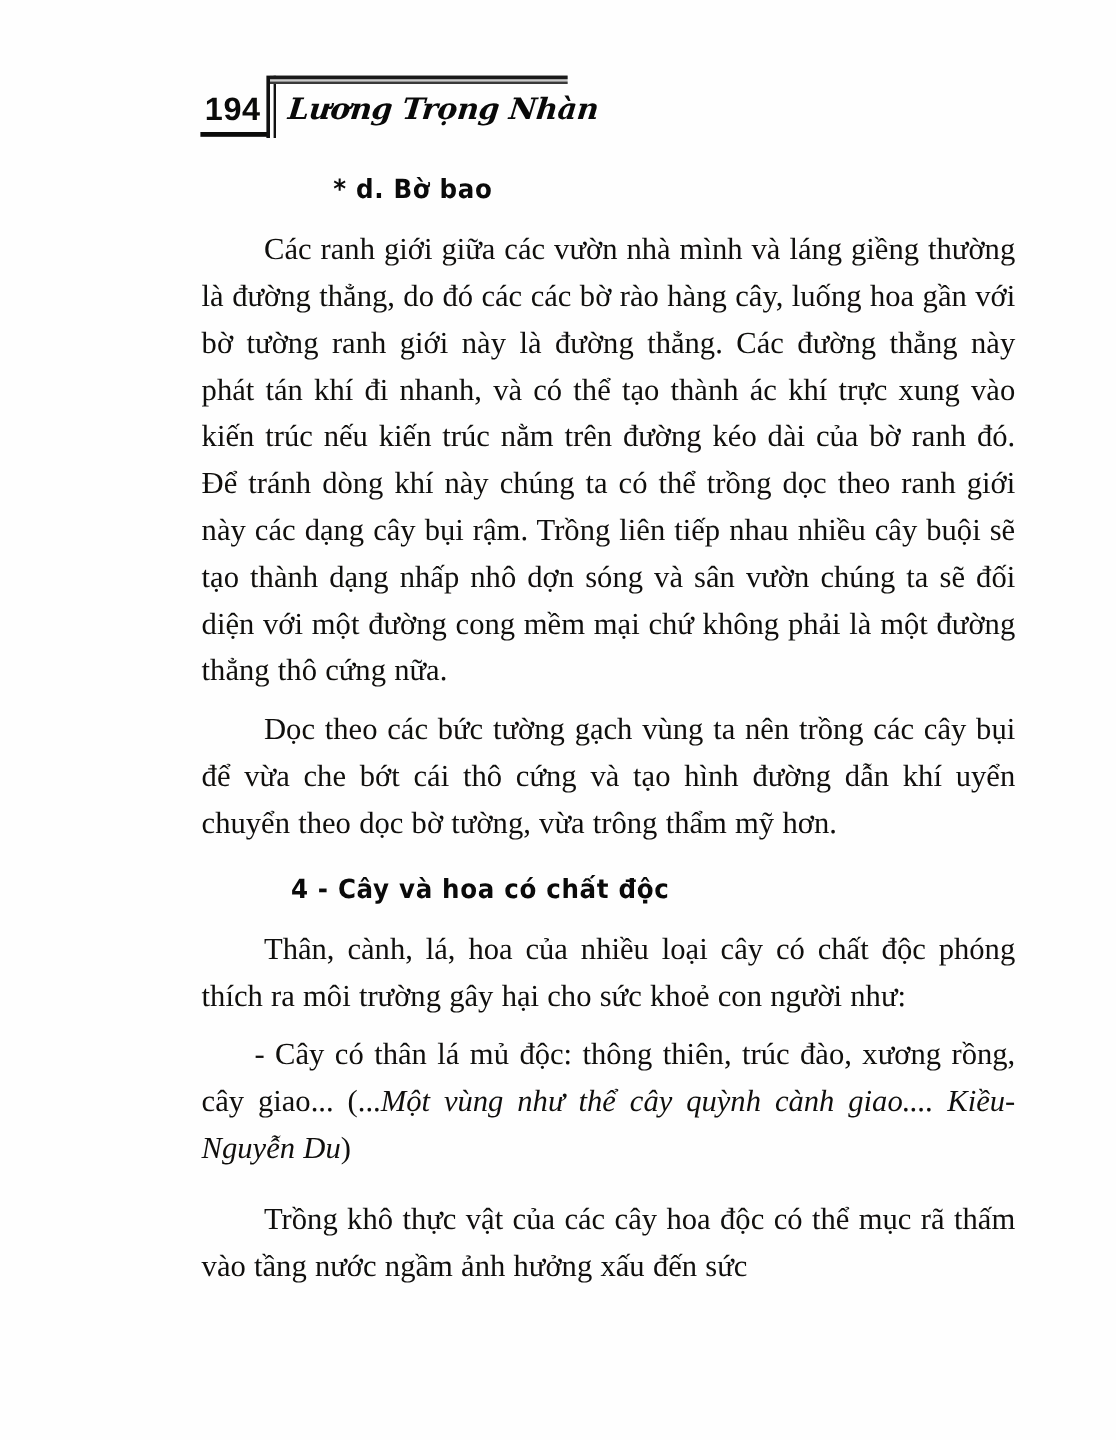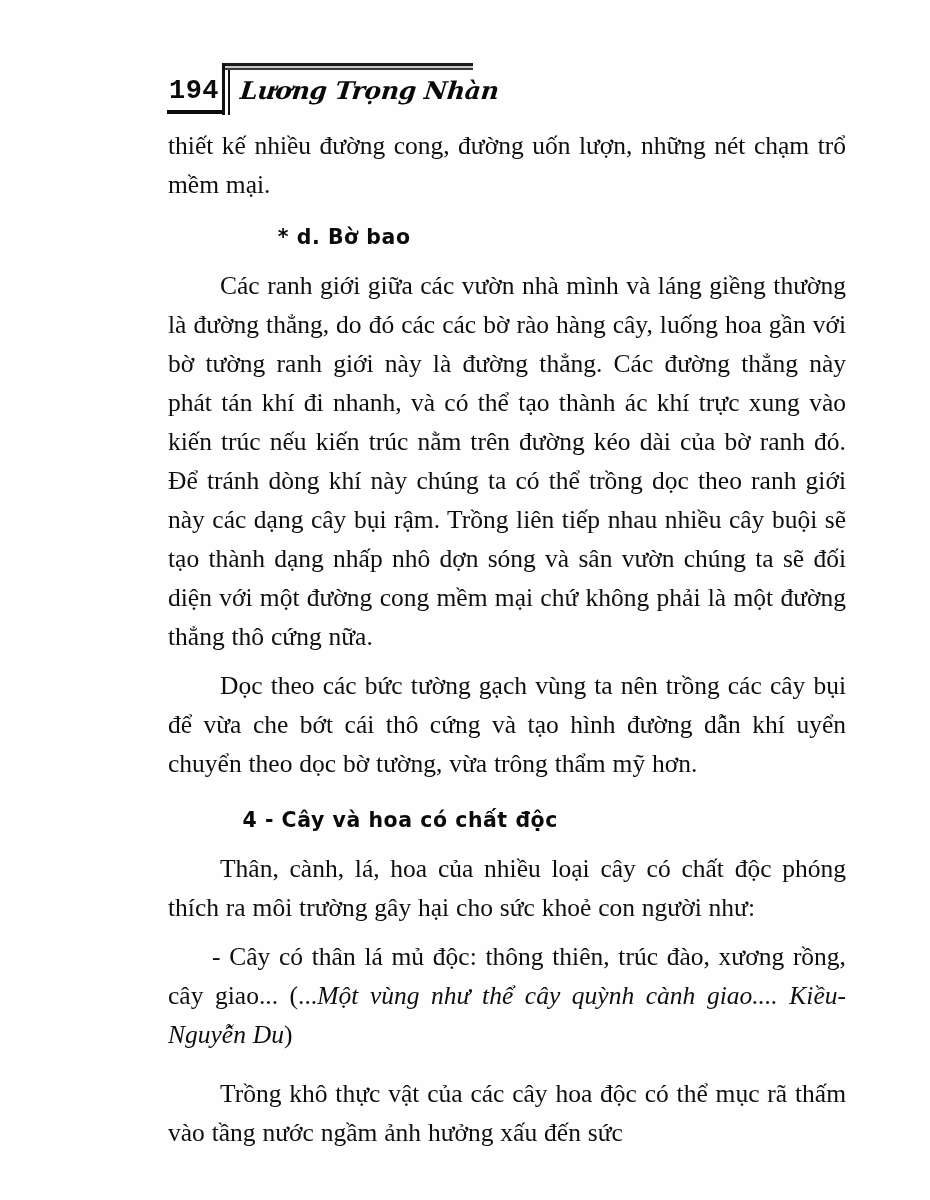--- a/index.html
+++ b/index.html
@@ -31,21 +31,21 @@
 
   .rh-folio-block {
     position: absolute;
     left: 0;
     top: 16px;
     width: 58px;
     text-align: center;
   }
 
   .rh-folio {
-    font-family: Liberation Mono, monospace;
+    font-family: Liberation Sans, sans-serif;
     font-size: 27px;
     font-weight: 700;
     letter-spacing: 0.5px;
     line-height: 1;
     color: #0b0b0a;
   }
 
   .rh-folio-rule {
     position: absolute;
     left: 2px;
@@ -154,21 +154,20 @@
       <div class="rh-folio">194</div>
     </div>
     <div class="rh-folio-rule"></div>
     <div class="rh-vbar"></div>
     <div class="rh-hrule"></div>
     <div class="rh-title">Lương Trọng Nhàn</div>
   </div>
 
   <div class="column">
 
-    <p class="body">thiết kế nhiều đường cong, đường uốn lượn, những nét chạm trổ mềm mại.</p>
 
     <div class="head-block-a">
       <p class="subhead h-bobao">* d. Bờ bao</p>
     </div>
 
     <p class="body indent">Các ranh giới giữa các vườn nhà mình và láng giềng thường là đường thẳng, do đó các các bờ rào hàng cây, luống hoa gần với bờ tường ranh giới này là đường thẳng. Các đường thẳng này phát tán khí đi nhanh, và có thể tạo thành ác khí trực xung vào kiến trúc nếu kiến trúc nằm trên đường kéo dài của bờ ranh đó. Để tránh dòng khí này chúng ta có thể trồng dọc theo ranh giới này các dạng cây bụi rậm. Trồng liên tiếp nhau nhiều cây buội sẽ tạo thành dạng nhấp nhô dợn sóng và sân vườn chúng ta sẽ đối diện với một đường cong mềm mại chứ không phải là một đường thẳng thô cứng nữa.</p>
 
     <div class="gap-sm"></div>
 
     <p class="body indent">Dọc theo các bức tường gạch vùng ta nên trồng các cây bụi để vừa che bớt cái thô cứng và tạo hình đường dẫn khí uyển chuyển theo dọc bờ tường, vừa trông thẩm mỹ hơn.</p>

